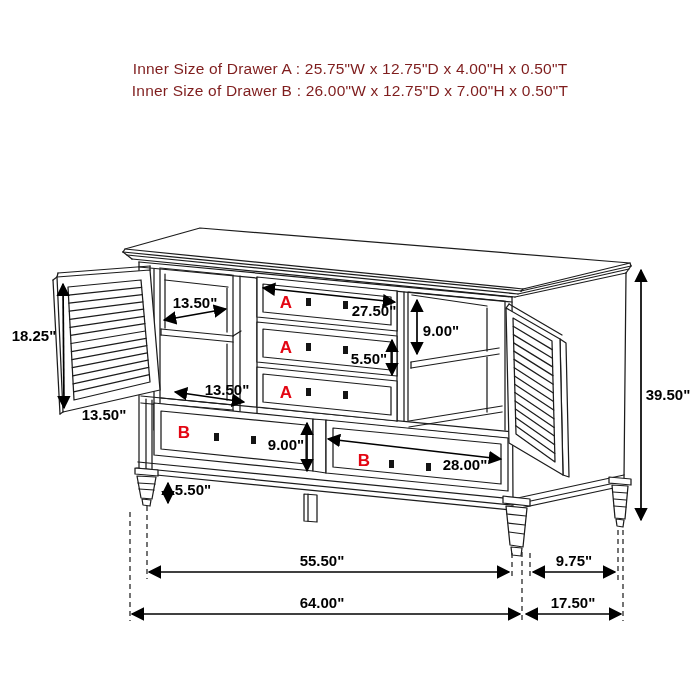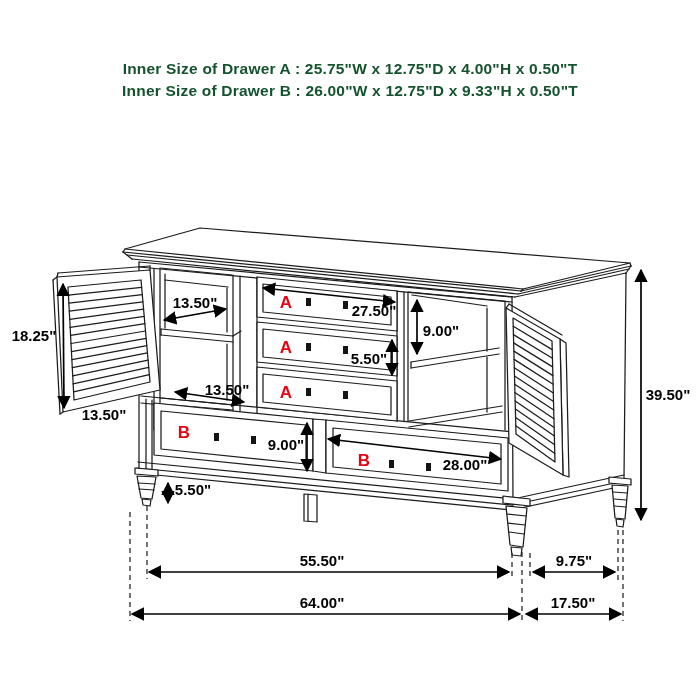--- a/index.html
+++ b/index.html
@@ -2,42 +2,42 @@
 <html><head>
 <meta charset="utf-8">
 <style>
   html,body{margin:0;padding:0;background:#ffffff;}
   .stage{
     position:relative;width:700px;height:700px;background:#ffffff;overflow:hidden;
     font-family:"Liberation Sans", sans-serif;
   }
   .title-block{
     position:absolute;top:58px;left:0;width:700px;text-align:center;
-    font-weight:bold;font-size:15.5px;line-height:22px;color:#14532d;
+    font-weight:normal;font-size:15.5px;line-height:22px;color:#7f1d1d;
     letter-spacing:0.2px;
   }
   svg text{
     font-family:"Liberation Sans", sans-serif;
     font-weight:bold;font-size:15px;fill:#000;
   }
   svg text.letter{font-size:17px;fill:#e30613;}
   .struct{stroke:#1c1c1c;stroke-width:1.25;fill:none;stroke-linejoin:round;stroke-linecap:round;}
   .fillw{fill:#ffffff;}
   .dim{stroke:#000;stroke-width:1.7;fill:none;}
   .ext{stroke:#2a2a2a;stroke-width:1.3;fill:none;stroke-dasharray:5 4;}
   .hw{fill:#141414;stroke:none;}
 </style>
 </head>
 <body>
 
 <div class="stage">
 
   <div class="title-block">
     <div>Inner Size of Drawer A : 25.75"W x 12.75"D x 4.00"H x 0.50"T</div>
-    <div>Inner Size of Drawer B : 26.00"W x 12.75"D x 9.33"H x 0.50"T</div>
+    <div>Inner Size of Drawer B : 26.00"W x 12.75"D x 7.00"H x 0.50"T</div>
   </div>
 
   <svg width="700" height="700" viewBox="0 0 700 700">
     <defs>
       <marker id="arr" viewBox="0 0 10 10" refX="9" refY="5" markerWidth="8" markerHeight="8" orient="auto-start-reverse">
         <path d="M0,0 L10,5 L0,10 z" fill="#000"></path>
       </marker>
     </defs>
 
     <g>

